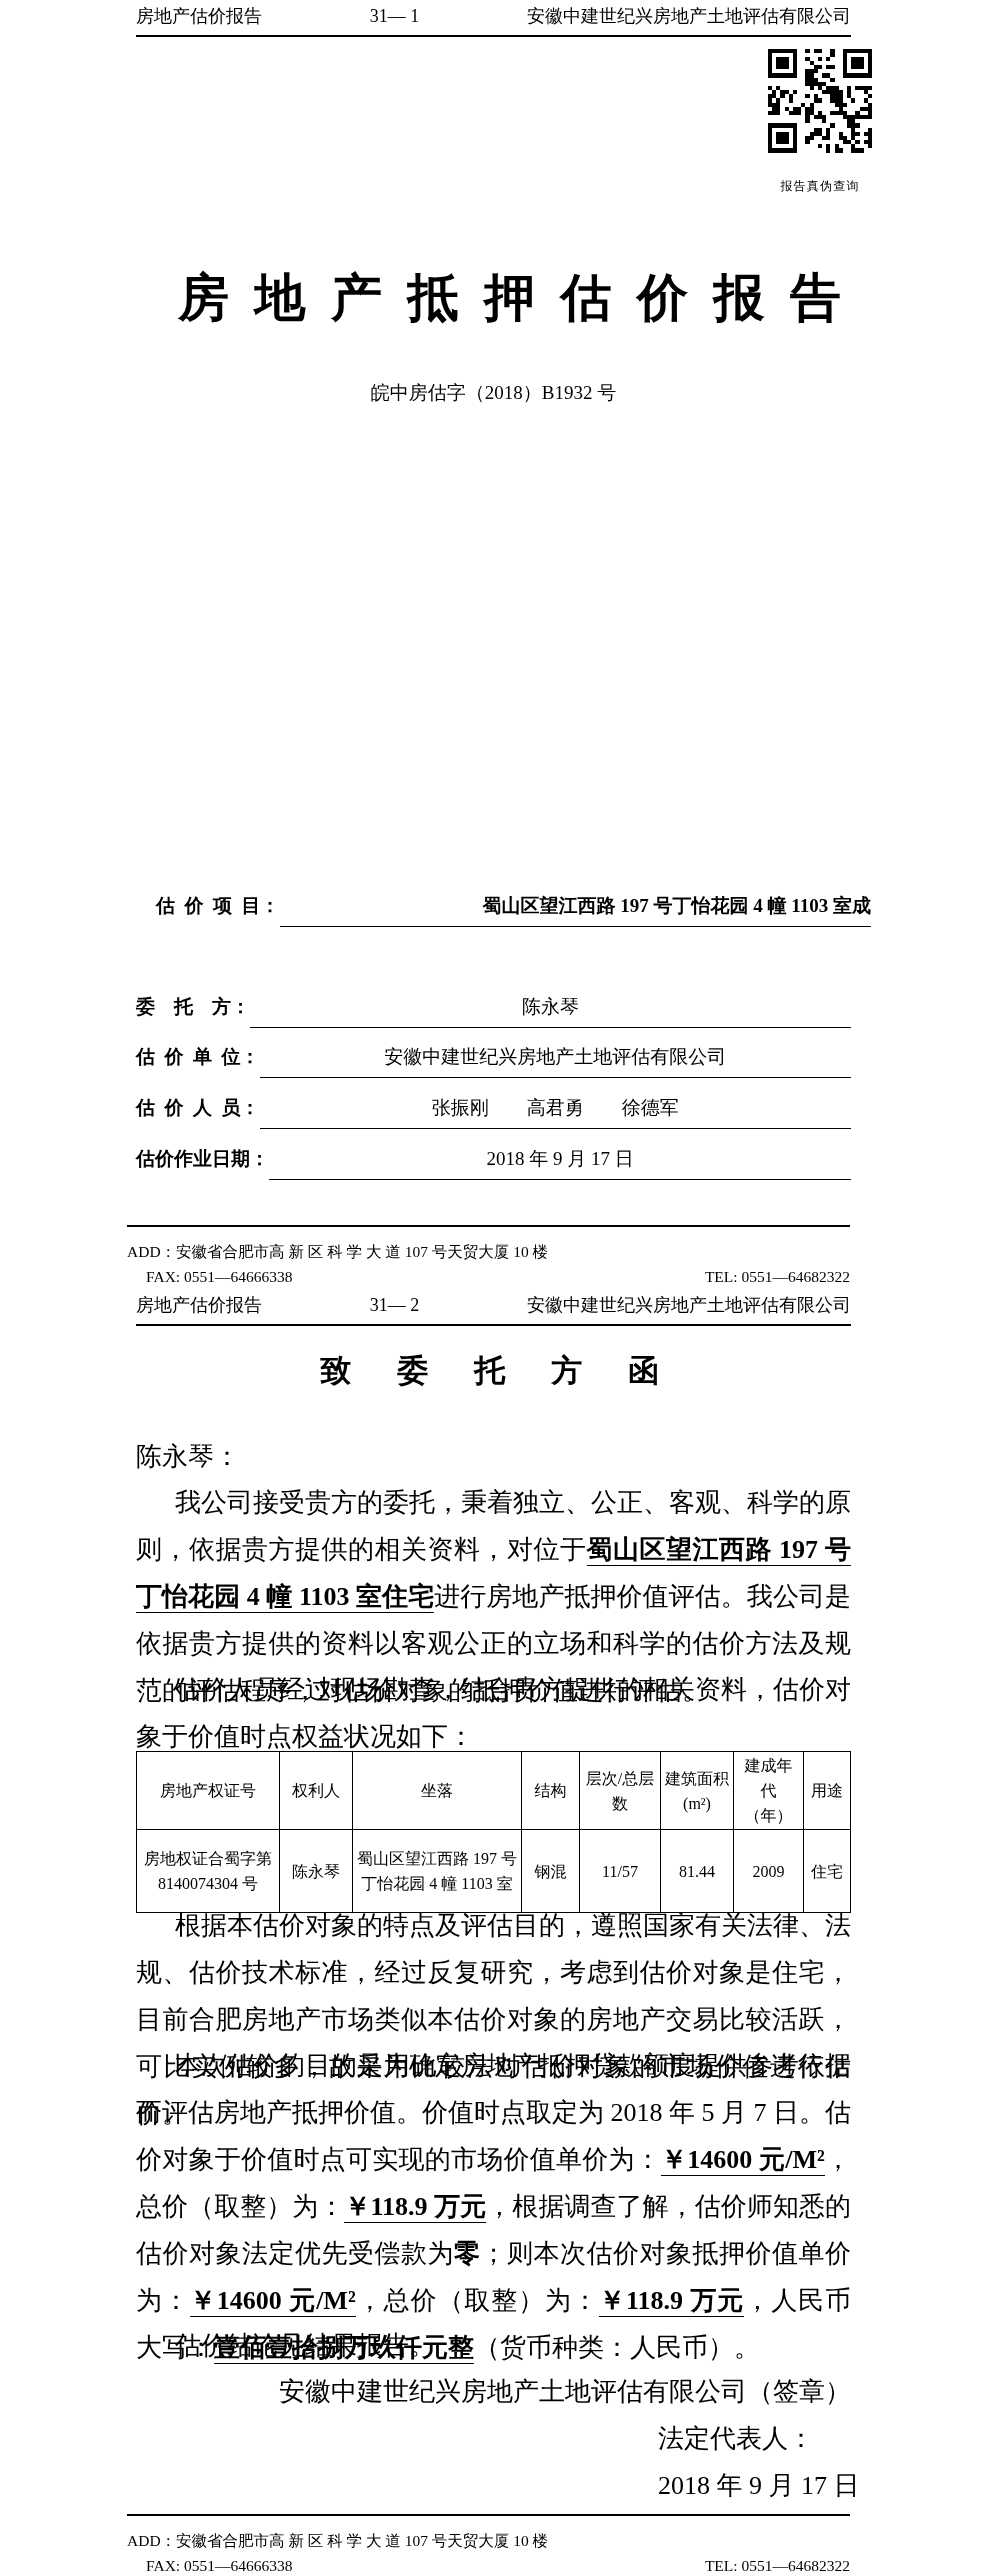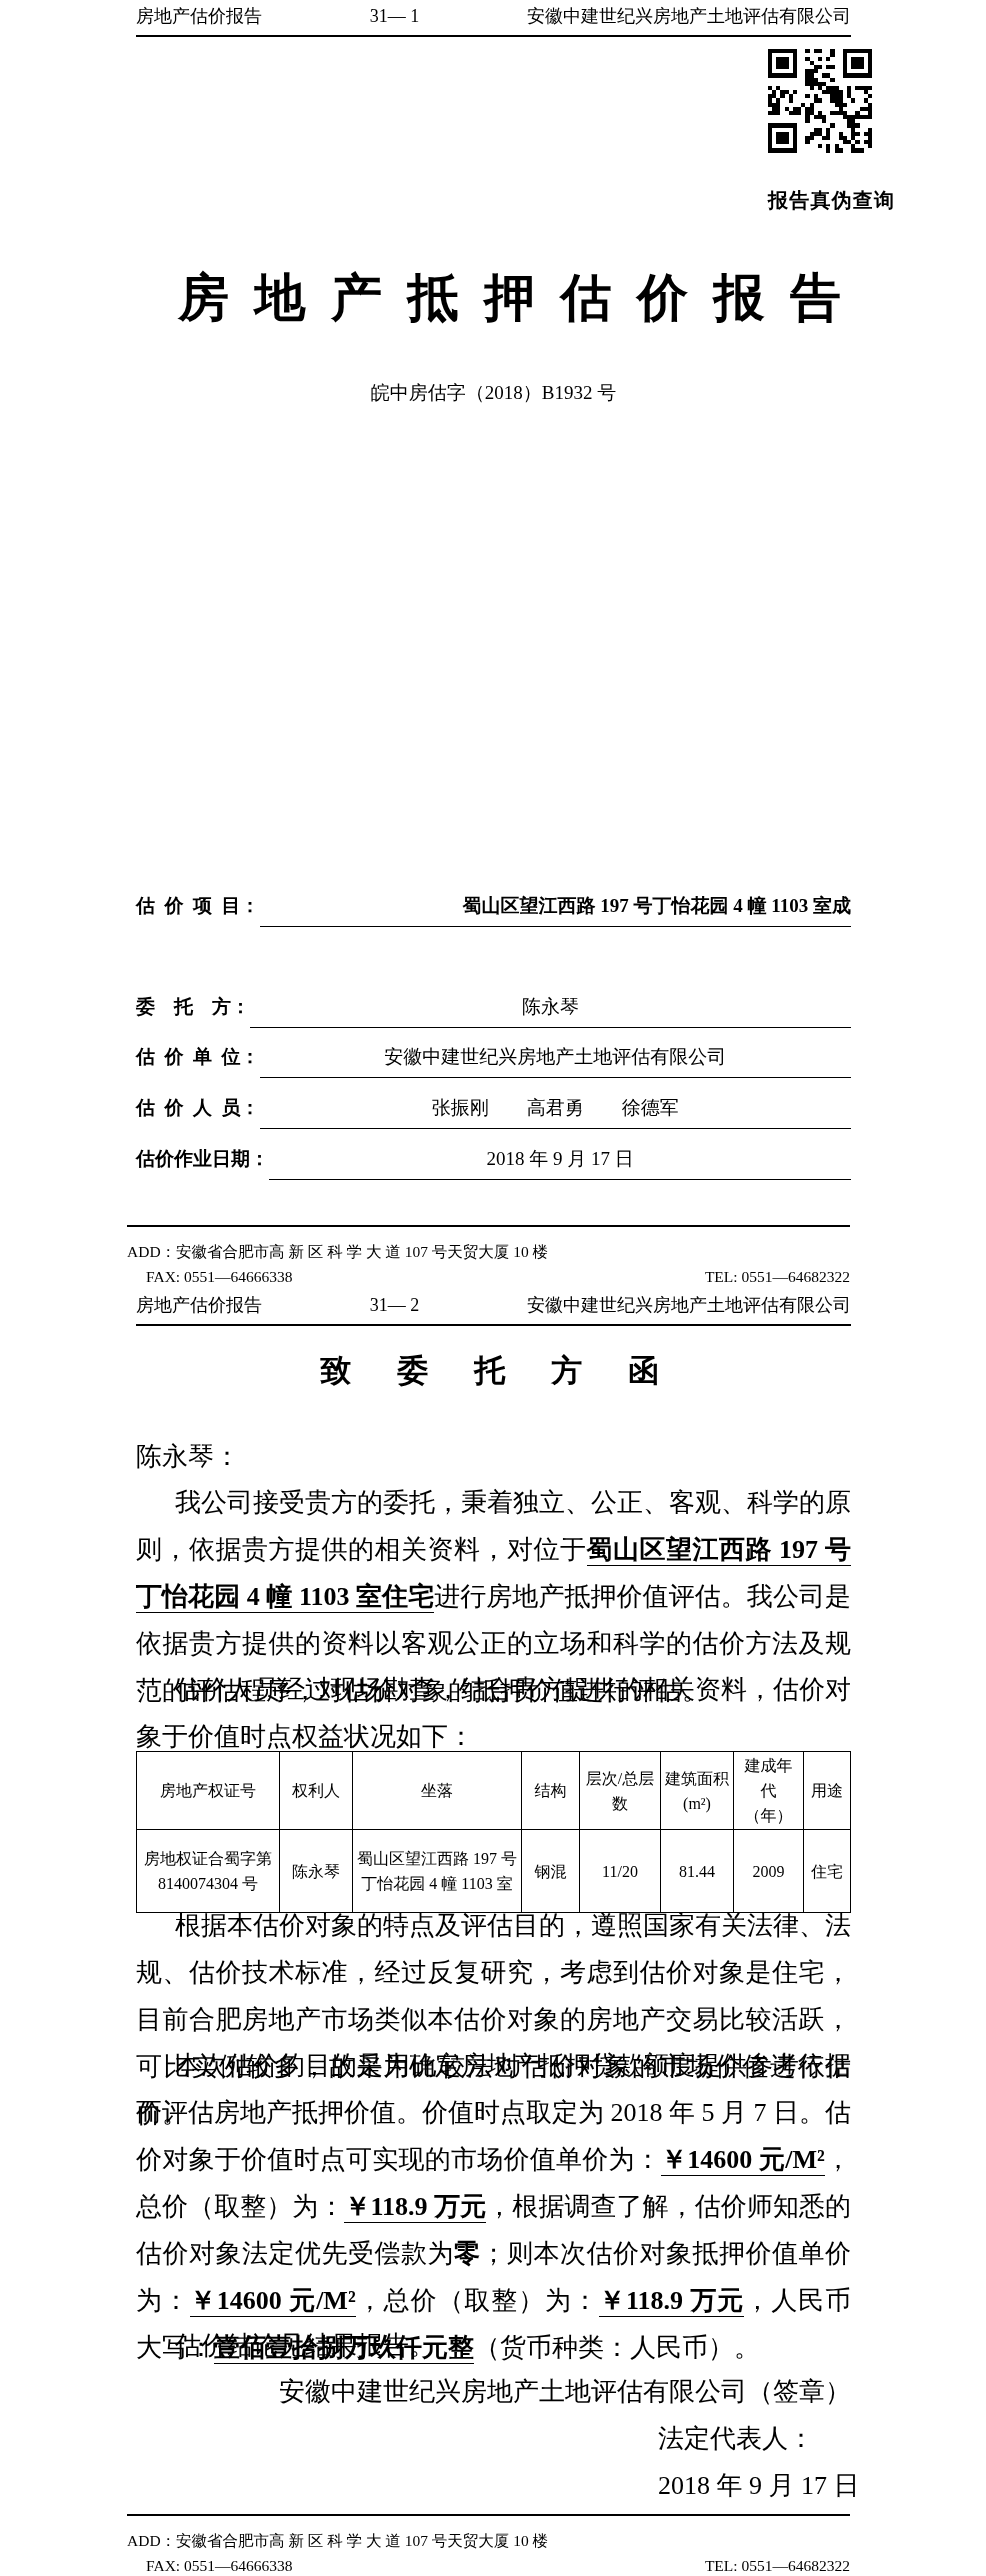--- a/index.html
+++ b/index.html
@@ -8,21 +8,21 @@
   .abs{position:absolute;}
 
   
   .hdr{left:136px;width:715px;display:flex;justify-content:space-between;align-items:flex-end;
        border-bottom:2.5px solid #000;padding-bottom:11px;font-size:18px;line-height:16px;}
   .hdr .hc{text-align:center;}
 
   
   .qrwrap{left:768px;width:104px;text-align:center;}
   .qrwrap svg{display:block;}
-  .qrcap{margin-top:33px;font-size:20px;font-weight:bold;letter-spacing:1.2px;white-space:pre;}
+  .qrcap{margin-top:24px;font-size:12px;font-weight:normal;letter-spacing:1.2px;white-space:pre;}
 
   
   .title1{top:264px;left:16px;width:100%;text-align:center;font-size:51px;font-weight:bold;white-space:pre;}
   .docno{top:380px;left:0;width:100%;text-align:center;font-size:19px;}
 
   
   .frow{left:136px;width:715px;display:flex;font-size:19px;}
   .flabel{font-weight:bold;white-space:pre;flex:none;height:40px;line-height:40px;}
   .fcol{flex:1;}
   .fline{height:40px;line-height:40px;border-bottom:1.9px solid #000;}
@@ -238,21 +238,21 @@
           <rect x="21" y="24" width="1" height="1"></rect>
           <rect x="22" y="24" width="1" height="1"></rect>
         </g>
     </svg>
     <div class="qrcap">报告真伪查询</div>
   </div>
 
   <div class="abs title1">房  地  产  抵  押  估  价  报  告</div>
   <div class="abs docno">皖中房估字（2018）B1932 号</div>
 
-  <div class="abs frow" style="top:886px;">
+  <div class="abs frow" style="top:886px;margin-left:20px;">
     <span class="flabel">估  价  项  目：</span>
     <div class="fcol">
       <div class="fline bu">蜀山区望江西路 197 号丁怡花园 4 幢 1103 室成</div>
     </div>
   </div>
 
   <div class="abs frow" style="top:987px;">
     <span class="flabel">委    托    方：</span>
     <span class="fline fval">陈永琴</span>
   </div>
@@ -314,21 +314,21 @@
       <td>层次/总层数</td>
       <td>建筑面积(m²)</td>
       <td>建成年代（年）</td>
       <td>用途</td>
     </tr>
     <tr class="drow">
       <td>房地权证合蜀字第 8140074304 号</td>
       <td>陈永琴</td>
       <td>蜀山区望江西路 197 号丁怡花园 4 幢 1103 室</td>
       <td>钢混</td>
-      <td>11/20</td>
+      <td>11/57</td>
       <td>81.44</td>
       <td>2009</td>
       <td>住宅</td>
     </tr>
   </tbody>
     </table>
 
   <div class="abs para ind" style="top:1902px;">根据本估价对象的特点及评估目的，遵照国家有关法律、法规、估价技术标准，经过反复研究，考虑到估价对象是住宅，目前合肥房地产市场类似本估价对象的房地产交易比较活跃，可比实例较多，故采用比较法对估价对象的市场价值进行估价。</div>
 
   <div class="abs para ind" style="top:2042px;"><span>本次估价的目的是为确定房地产抵押贷款额度提供参考依据而评估房地产抵押价值。价值时点取定为 2018 年 5 月 7 日。估价对象于价值时点可实现的市场价值单价为：</span><span class="useg">￥14600 元/M²</span><span>，总价（取整）为：</span><span class="useg">￥118.9 万元</span><span>，根据调查了解，估价师知悉的估价对象法定优先受偿款为</span><span class="bseg">零</span><span>；则本次估价对象抵押价值单价为：</span><span class="useg">￥14600 元/M²</span><span>，总价（取整）为：</span><span class="useg">￥118.9 万元</span><span>，人民币大写：</span><span class="useg">壹佰壹拾捌万玖仟元整</span><span>（货币种类：人民币）。</span></div>

